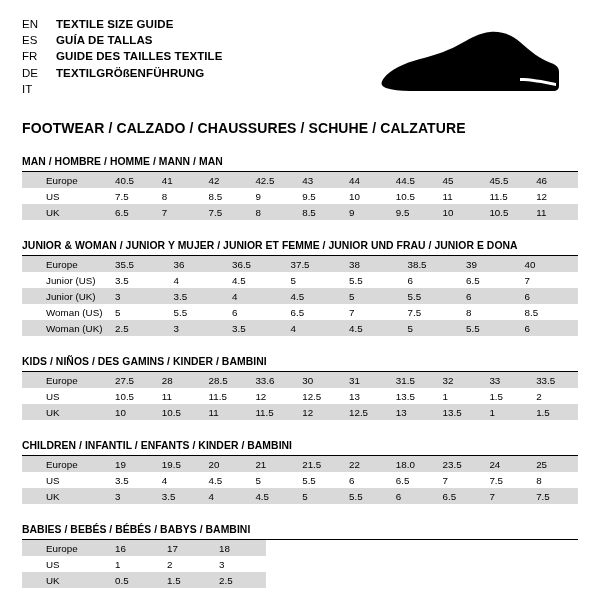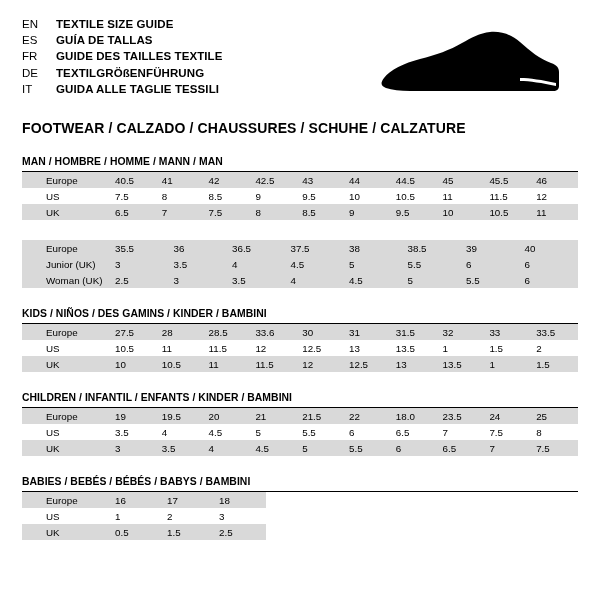--- a/index.html
+++ b/index.html
@@ -99,21 +99,20 @@
       <div class="lang-row">
         <span class="lang-code">FR</span>
         <span class="lang-title">GUIDE DES TAILLES TEXTILE</span>
       </div>
       <div class="lang-row">
         <span class="lang-code">DE</span>
         <span class="lang-title">TEXTILGRÖßENFÜHRUNG</span>
       </div>
       <div class="lang-row">
         <span class="lang-code">IT</span>
-        <span class="lang-title">GUIDA ALLE TAGLIE TESSILI</span>
       </div>
     </div>
 
     <div class="shoe-art">
       <svg width="190" height="72" viewBox="0 0 190 72" xmlns="http://www.w3.org/2000/svg">
         <path fill="#000000" d="M14 48 C20 40 34 33 50 29 C66 25 80 20 92 13 C101 8 110 3 120 2 C132 1 142 5 150 12 C160 21 170 29 181 33 C187 35 189 38 189 42 L189 56 C189 59 187 61 183 61 L40 61 C30 61 22 60 16 58 C11 56 10 53 14 48 Z"></path>
         <path fill="#ffffff" d="M150 48 C160 48 172 50 186 53 L186 56 C172 53 160 51 150 51 Z"></path>
       </svg>
     </div>
   </div>
@@ -161,43 +160,66 @@
         <td>9.5</td>
         <td>10</td>
         <td>10.5</td>
         <td>11</td>
       </tr>
     </tbody>
       </table>
   </div>
 
   <div class="cat-block">
+    <div class="cat-title">JUNIOR &amp; WOMAN / JUNIOR Y MUJER / JUNIOR ET FEMME / JUNIOR UND FRAU / JUNIOR E DONA</div>
     <table>
       <tbody>
           <tr class="shaded">
         <td class="rowlabel">Europe</td>
         <td>35.5</td>
         <td>36</td>
         <td>36.5</td>
         <td>37.5</td>
         <td>38</td>
         <td>38.5</td>
         <td>39</td>
         <td>40</td>
       </tr>
+      <tr class="plain">
+        <td class="rowlabel">Junior (US)</td>
+        <td>3.5</td>
+        <td>4</td>
+        <td>4.5</td>
+        <td>5</td>
+        <td>5.5</td>
+        <td>6</td>
+        <td>6.5</td>
+        <td>7</td>
+      </tr>
       <tr class="shaded">
         <td class="rowlabel">Junior (UK)</td>
         <td>3</td>
         <td>3.5</td>
         <td>4</td>
         <td>4.5</td>
         <td>5</td>
         <td>5.5</td>
         <td>6</td>
         <td>6</td>
+      </tr>
+      <tr class="plain">
+        <td class="rowlabel">Woman (US)</td>
+        <td>5</td>
+        <td>5.5</td>
+        <td>6</td>
+        <td>6.5</td>
+        <td>7</td>
+        <td>7.5</td>
+        <td>8</td>
+        <td>8.5</td>
       </tr>
       <tr class="shaded">
         <td class="rowlabel">Woman (UK)</td>
         <td>2.5</td>
         <td>3</td>
         <td>3.5</td>
         <td>4</td>
         <td>4.5</td>
         <td>5</td>
         <td>5.5</td>

